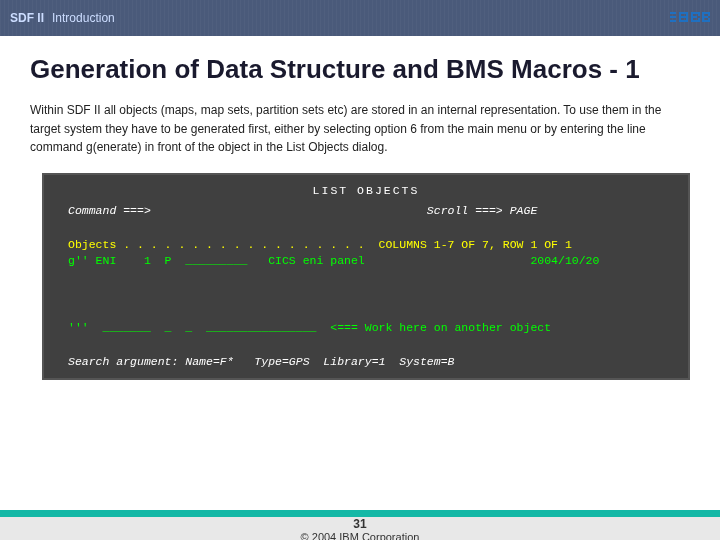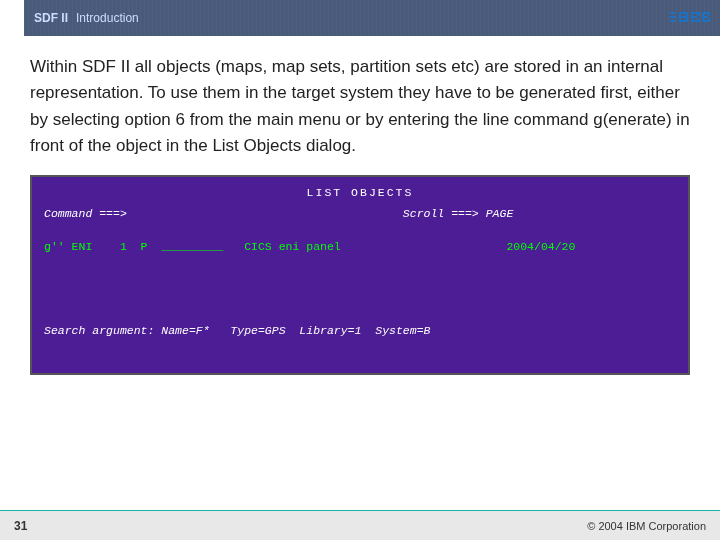--- a/index.html
+++ b/index.html
@@ -22,21 +22,20 @@
         rgba(255,255,255,0.03) 1px,
         transparent 1px,
         transparent 4px
       );
       height: 36px;
       display: flex;
       align-items: center;
       justify-content: space-between;
       padding: 0 10px;
       position: relative;
-      margin-left: 24px;
     }
 
     .header-left {
       display: flex;
       align-items: center;
       gap: 8px;
     }
 
     .header-sdf-label {
       color: #ccddff;
@@ -69,37 +68,37 @@
 
     .page-title {
       font-size: 26px;
       font-weight: bold;
       color: #1a1a2e;
       margin-bottom: 16px;
       font-family: Arial, Helvetica, sans-serif;
     }
 
     .description-text {
-      font-size: 17px;
+      font-size: 12px;
       line-height: 1.55;
       color: #222222;
       margin-bottom: 16px;
       font-family: Arial, Helvetica, sans-serif;
     }
 
     
     .terminal-container {
-      background: #4c1d95;
+      background: #404040;
       border: 2px solid #555;
-      padding: 8px 12px;
+      padding: 8px 24px;
       font-family: 'Courier New', Courier, monospace;
       font-size: 11.5px;
       color: #00ff00;
       line-height: 1.45;
-      margin: 0 0 14px 0;
+      margin: 0 0 14px 12px;
       min-height: 200px;
     }
 
     .terminal-title {
       text-align: center;
       color: #ffffff;
       margin-bottom: 4px;
       letter-spacing: 2px;
     }
 
@@ -118,25 +117,26 @@
     }
 
     
     .footer-bar {
       position: absolute;
       bottom: 0;
       left: 0;
       right: 0;
       height: 30px;
       background: #e8e8e8;
-      border-top: 1px solid #14b8a6;
+      border-top: 7px solid #14b8a6;
       display: flex;
       align-items: center;
       justify-content: space-between;
       padding: 0 14px;
+      flex-direction: column;
     }
 
     .footer-page-num {
       font-size: 12px;
       color: #333333;
       font-weight: bold;
     }
 
     .footer-copyright {
       font-size: 11px;
@@ -172,31 +172,34 @@
       <rect x="32" y="6" width="6" height="2" fill="#1f70c1"></rect>
       <rect x="32" y="10" width="8" height="2" fill="#1f70c1"></rect>
       <rect x="32" y="2" width="2" height="10" fill="#1f70c1"></rect>
       <rect x="38" y="2" width="2" height="4" fill="#1f70c1"></rect>
       <rect x="38" y="8" width="2" height="4" fill="#1f70c1"></rect>
     </svg>
   </div>
 </div>
 
 <div class="main-content">
+  <h1 class="page-title">Generation of Data Structure and BMS Macros - 1</h1>
   <p class="description-text">Within SDF II all objects (maps, map sets, partition sets etc) are stored in an internal representation. To use them in the target system they have to be generated first, either by selecting option 6 from the main menu or by entering the line command g(enerate) in front of the object in the List Objects dialog.</p>
 
   <div class="terminal-container">
     <div class="terminal-title">LIST OBJECTS</div>
 
   <div class="terminal-line white">Command ===&gt;                                        Scroll ===&gt; PAGE</div>
       <div class="terminal-line"> </div>
-      <div class="terminal-line">g'' ENI    1  P  _________   CICS eni panel                        2004/04/20</div>
-      <div class="terminal-line"> </div>
-      <div class="terminal-line"> </div>
-      <div class="terminal-line"> </div>
+      <div class="terminal-line highlight">Objects . . . . . . . . . . . . . . . . . .  COLUMNS 1-7 OF 7, ROW 1 OF 1</div>
+      <div class="terminal-line">g'' ENI    1  P  _________   CICS eni panel                        2004/10/20</div>
+      <div class="terminal-line"> </div>
+      <div class="terminal-line"> </div>
+      <div class="terminal-line"> </div>
+      <div class="terminal-line">'''  _______  _  _  ________________  &lt;=== Work here on another object</div>
       <div class="terminal-line"> </div>
       <div class="terminal-line white">Search argument: Name=F*   Type=GPS  Library=1  System=B</div>
     </div>
 </div>
 
 <div class="footer-bar">
   <span class="footer-page-num">31</span>
   <span class="footer-copyright">© 2004 IBM Corporation</span>
 </div>
 

